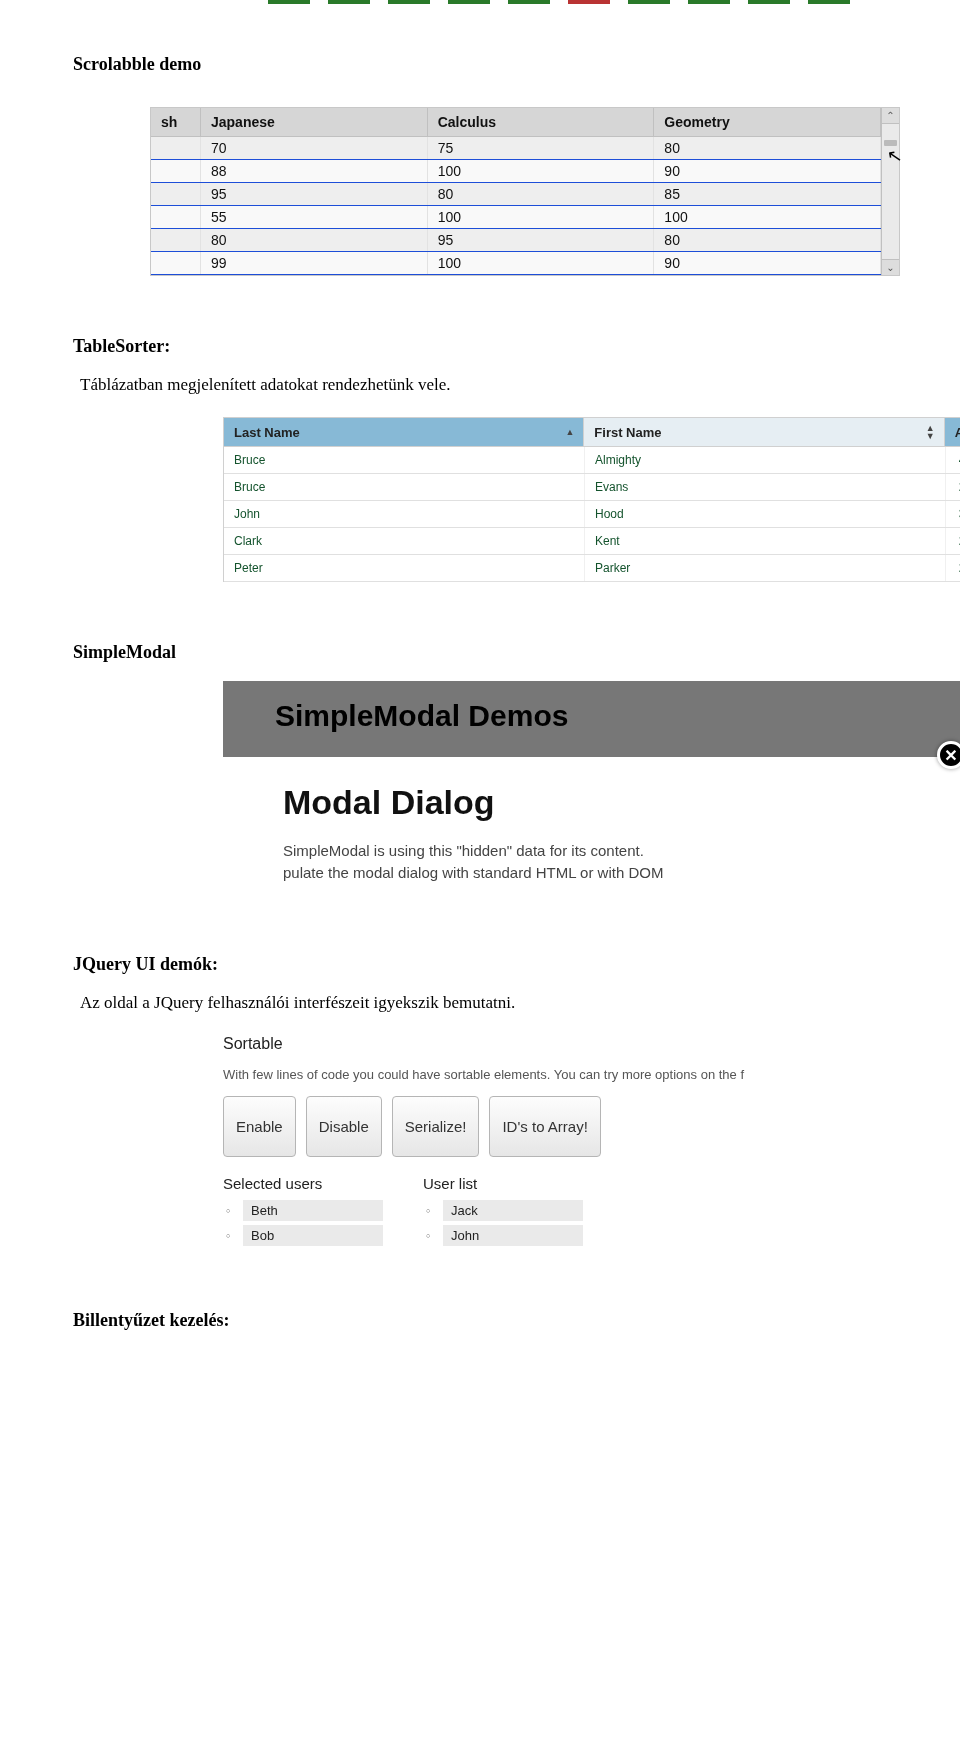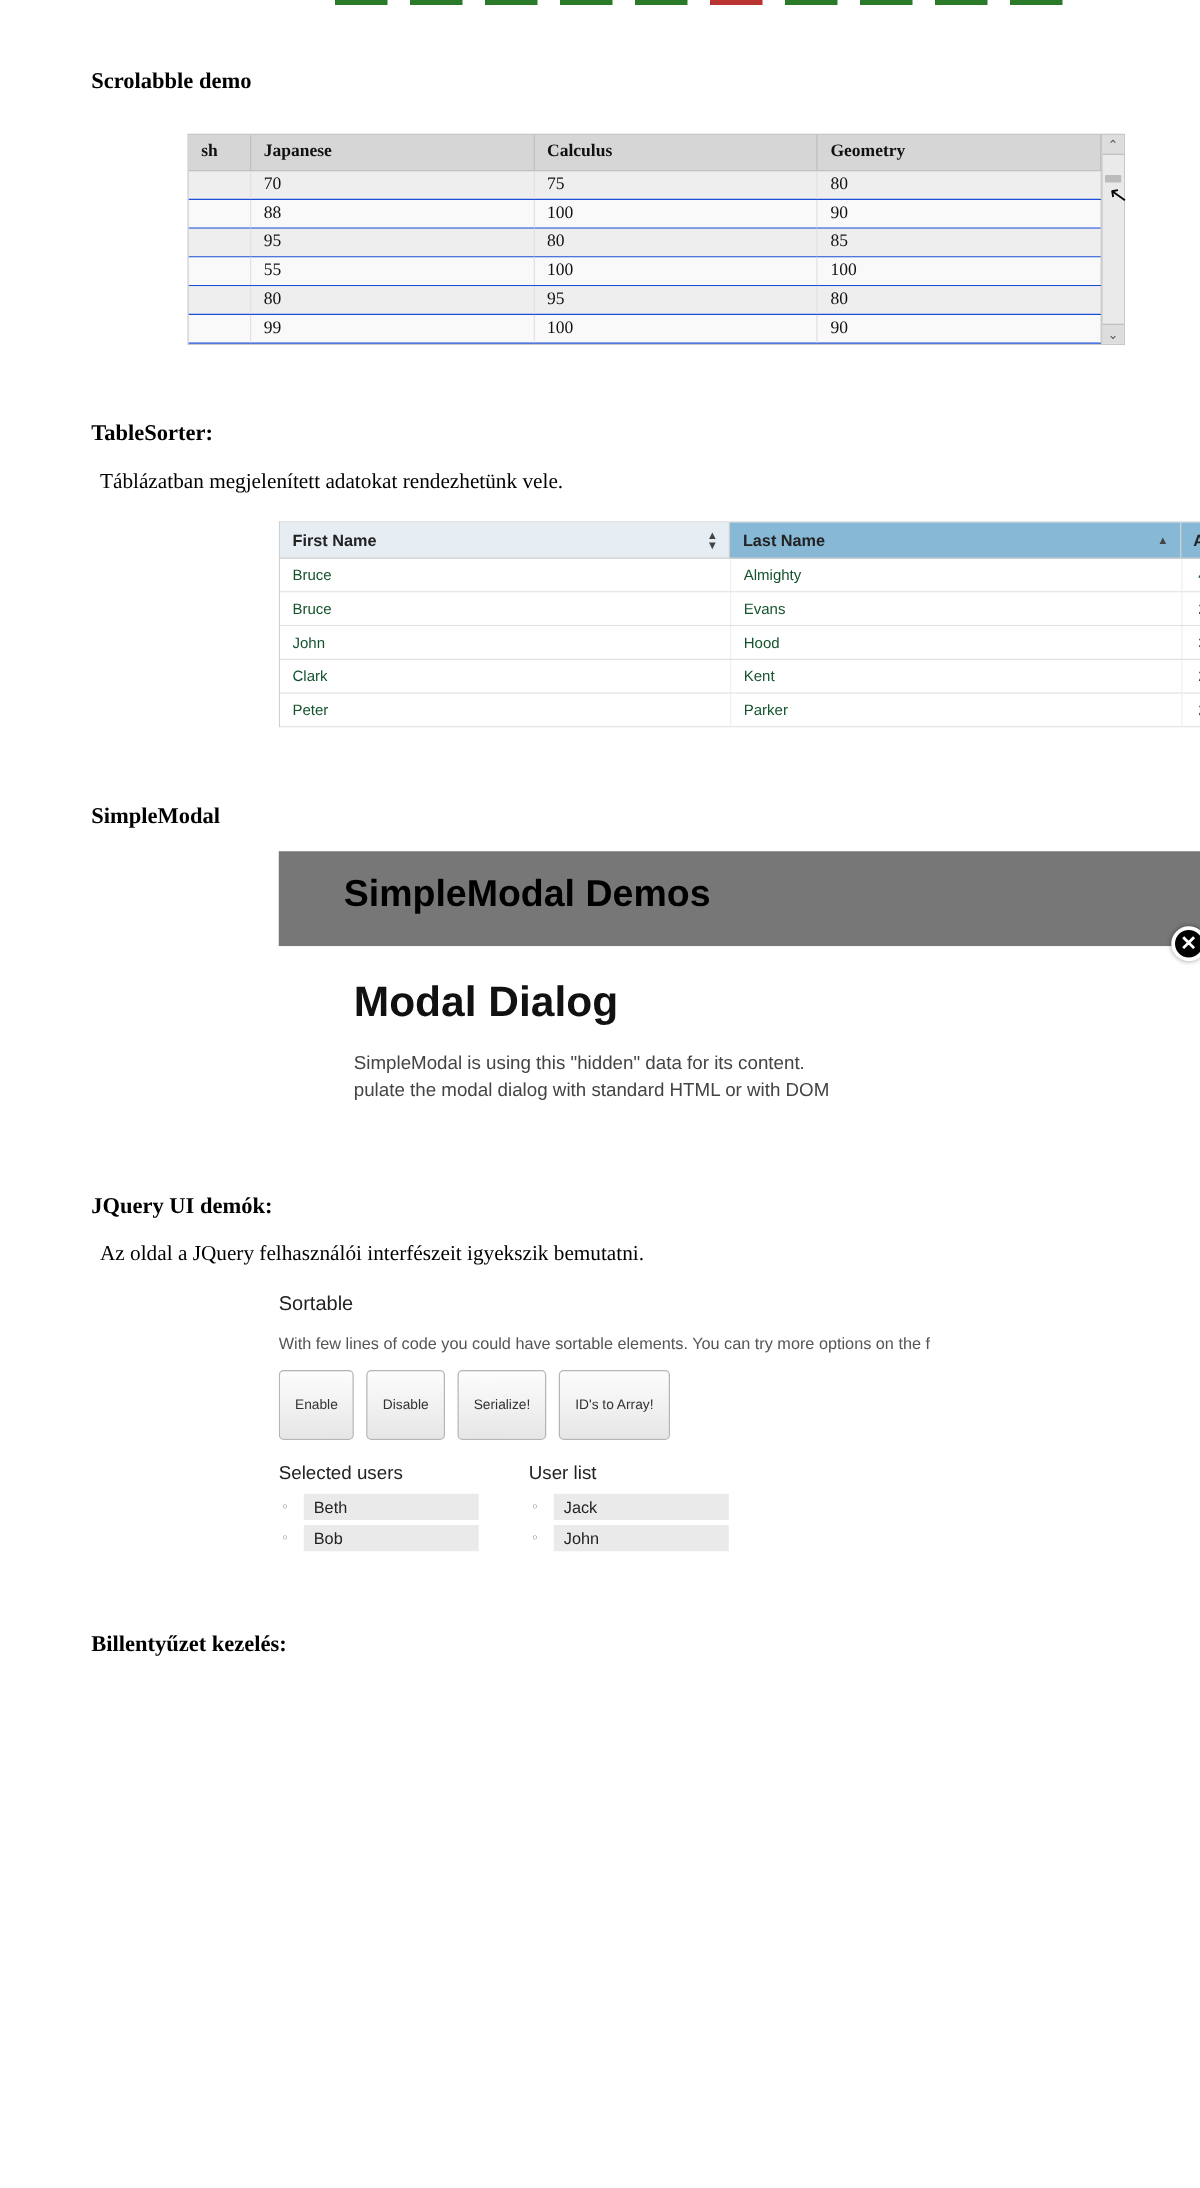--- a/index.html
+++ b/index.html
@@ -45,21 +45,21 @@
     position: relative;
     font-family: Verdana, Geneva, sans-serif;
     font-size: 14px;
     color: #111;
   }
   .scroll-wrap {
     display: flex;
     border: 1px solid #c8c8c8;
     background: #f6f6f6;
   }
-  .scroll-table { flex: 1; font-family: Liberation Serif, serif; }
+  .scroll-table { flex: 1; }
   .scroll-table .hdr-row {
     display: flex;
     background: #d6d6d6;
   }
   .scroll-table .hdr-cell {
     flex: 1;
     padding: 6px 10px;
     font-weight: bold;
     border-right: 1px solid #c0c0c0;
     border-bottom: 1px solid #c0c0c0;
@@ -222,21 +222,21 @@
     overflow: hidden;
   }
   .jq-title { font-size: 16px; margin: 0 0 14px 0; color: #222; }
   .jq-desc  { font-size: 13px; margin: 0 0 14px 0; color: #555; }
   .jq-buttons { display: flex; gap: 10px; margin-bottom: 18px; }
   .jq-btn {
     background: linear-gradient(#fdfdfd, #e6e6e6);
     border: 1px solid #b5b5b5;
     border-radius: 4px;
     padding: 21px 12px;
-    font-size: 11px;
+    font-size: 15px;
     color: #333;
   }
   .jq-cols { display: flex; gap: 40px; position: relative; }
   .jq-col { width: 160px; }
   .jq-col-title { font-size: 15px; margin: 0 0 8px 0; color: #222; }
   .jq-item-row { display: flex; align-items: center; gap: 10px; margin-bottom: 4px; }
   .jq-bullet { font-size: 7px; color: #555; width: 10px; text-align: center; }
   .jq-item {
     flex: 1;
     background: #eaeaea;
@@ -323,27 +323,27 @@
     </div>
     <div class="cursor">↖</div>
   </div>
 
   <div class="section-heading">TableSorter:</div>
   <div class="section-para">Táblázatban megjelenített adatokat rendezhetünk vele.</div>
 
   <div class="ts-shot">
     <div class="ts-table">
       <div class="ts-header-row">
+        <div class="ts-hcell last active">
+          <span>Last Name</span>
+          <span class="sort-icon asc"></span>
+        </div>
         <div class="ts-hcell first">
           <span>First Name</span>
           <span class="sort-icon both"></span>
-        </div>
-        <div class="ts-hcell last active">
-          <span>Last Name</span>
-          <span class="sort-icon asc"></span>
         </div>
         <div class="ts-hcell age active">
           <span>Ag</span>
         </div>
       </div>
       <div id="ts-body">
           <div class="ts-body-row">
             <div class="ts-cell first">Bruce</div>
             <div class="ts-cell last">Almighty</div>
             <div class="ts-cell age">45</div>

